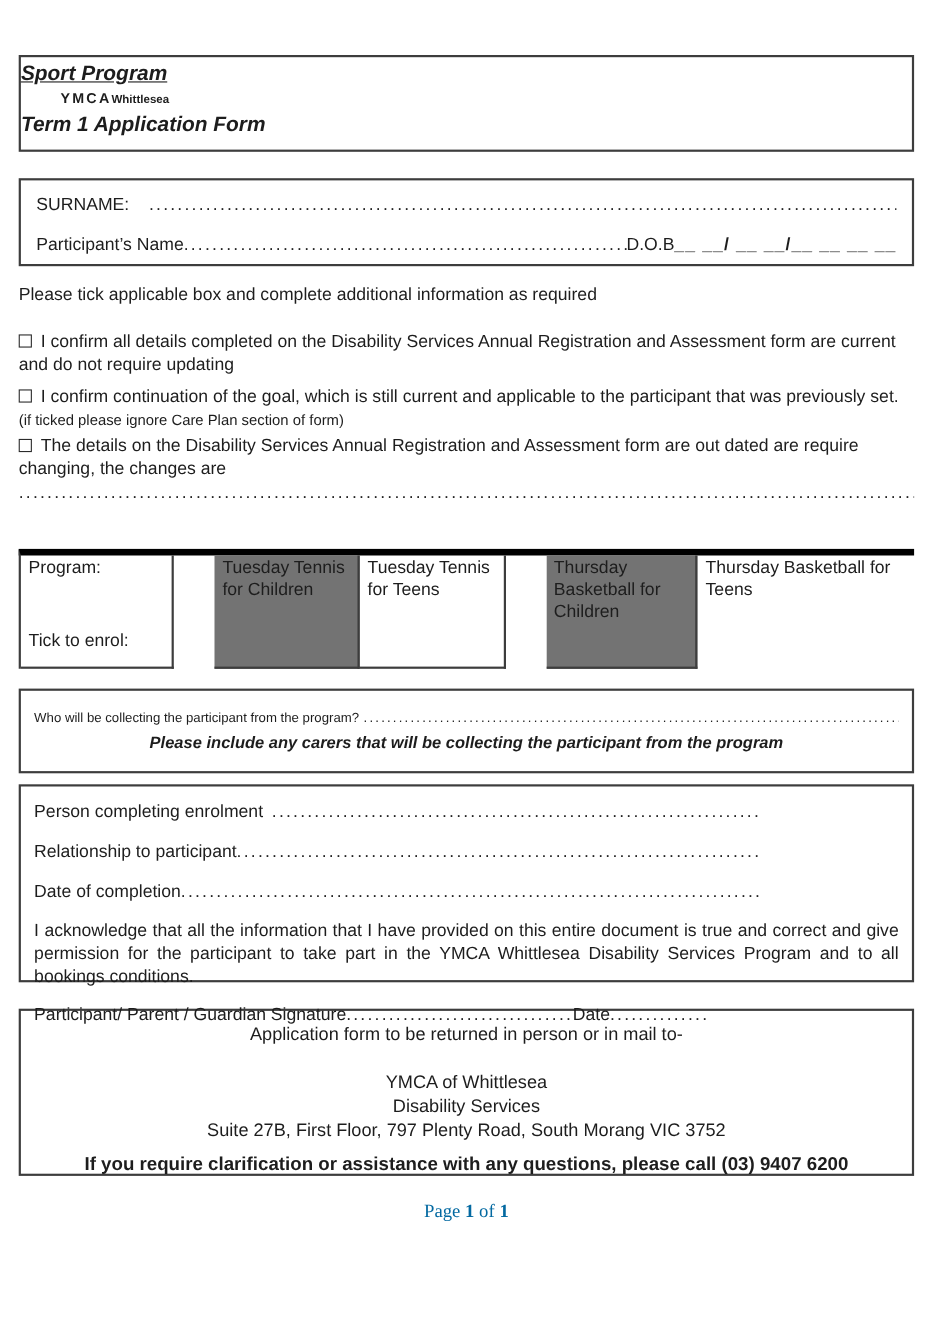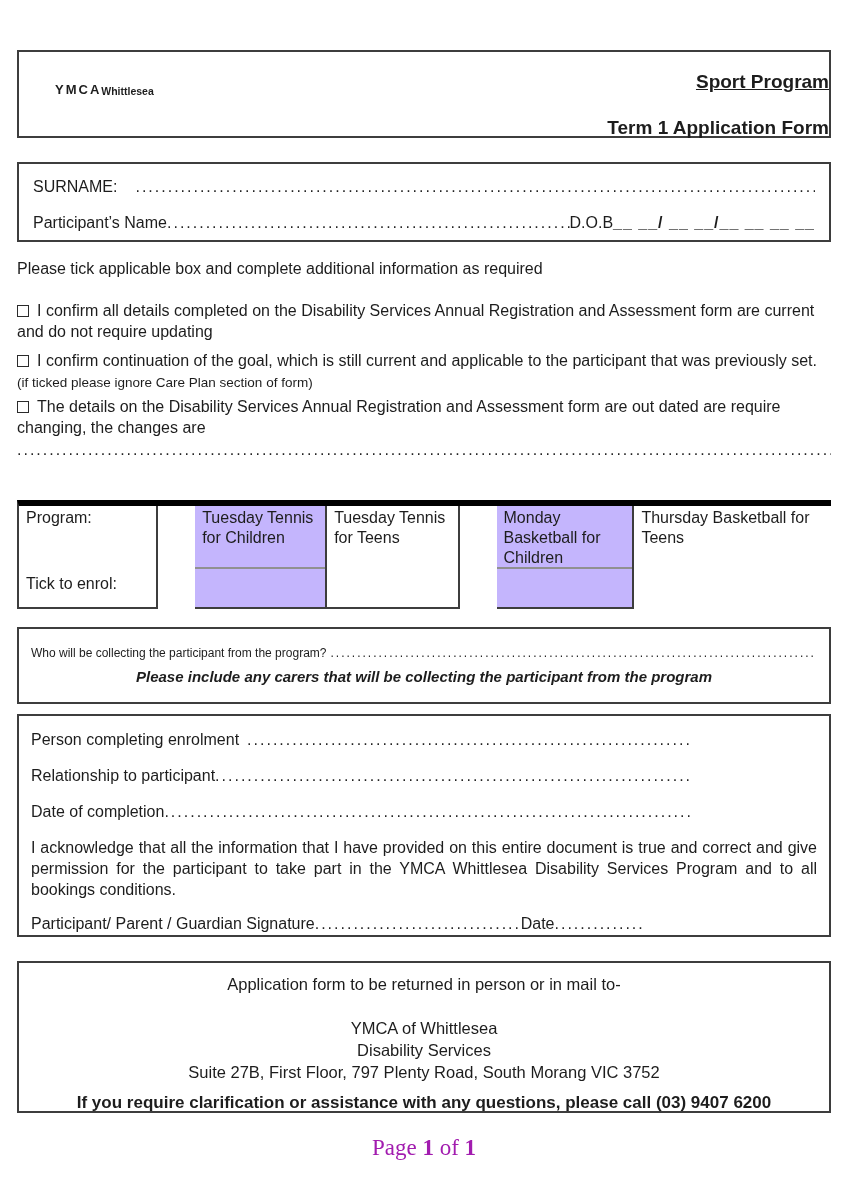--- a/index.html
+++ b/index.html
@@ -17,21 +17,21 @@
   }
   .content { margin: 0 17px; width: 814px; }
   .box { border: 2px solid #3d3d3d; }
 
   
   #header-box { margin-top: 50px; height: 88px; position: relative; }
   .logo { position: absolute; left: 36px; top: 1px; width: 96px;
           display: flex; align-items: flex-end; }
   .logo-org { font-size: 13px; font-weight: bold; letter-spacing: 2px; margin-top: 1px; }
   .logo-loc { font-size: 10.5px; font-weight: bold; margin-top: 4px; }
-  .titles { text-align: right; padding-top: 19px; }
+  .titles { text-align: left; padding-top: 5px; font-style: italic; }
   .doc-title { font-size: 19px; font-weight: bold; text-decoration: underline; }
   .doc-subtitle { font-size: 19px; font-weight: bold; margin-top: 24px; }
 
   
   #name-box { margin-top: 24px; height: 80px; padding: 12px 14px 0 14px; }
   .lead-row { display: flex; align-items: baseline; font-size: 16px; line-height: 21px; }
   .lead-row .lbl { white-space: nowrap; }
   .dots { flex: 1 1 auto; overflow: hidden; white-space: nowrap;
           letter-spacing: 2px; color: #222; }
   #surname-row .lbl { margin-right: 18px; }
@@ -49,59 +49,59 @@
   .small-note { font-size: 13.5px; }
   #changes-line { margin-top: 3px; height: 21px; overflow: hidden;
                   white-space: nowrap; letter-spacing: 2px; font-size: 16px; }
 
   
   #program-table { margin-top: 38px; display: flex; height: 109px;
                    border-top: 6px solid #000000; border-left: 2px solid #3d3d3d;
                    font-size: 16px; line-height: 20px; }
   .pt-col { border-right: 2px solid #3d3d3d; border-bottom: 2px solid #3d3d3d; }
   .pt-col.plain { padding: 2px 7px; }
-  .pt-col.shaded { background: #c4b5fd; display: flex; flex-direction: column; margin-left: 37px; }
+  .pt-col.shaded { background: #737373; display: flex; flex-direction: row; margin-left: 37px; }
   .pt-col .cell-top { height: 61px; padding: 2px 7px; }
   .pt-col .cell-bottom { flex: 1 1 auto; border-top: 2px solid #909090; }
   #pt-col-labels { width: 161px; position: relative; padding: 2px 7px; }
   #pt-col-labels .tick-label { position: absolute; top: 68px; left: 7px; }
   #pt-col-1 { width: 155px; }
   #pt-col-2 { width: 153px; }
   #pt-col-3 { width: 162px; }
   #pt-col-4 { flex: 1 1 auto; border-right: none; border-bottom: none; }
 
   
   #collect-box { margin-top: 18px; height: 77px; padding: 14px 12px 0 12px; }
   #collect-row { display: flex; align-items: baseline; font-size: 12px; line-height: 21px; }
   #collect-row .lbl { white-space: nowrap; margin-right: 4px; }
   .collect-note { text-align: center; font-size: 15px; font-weight: bold;
                   font-style: italic; margin-top: 4px; }
 
   
-  #enrol-box { margin-top: 10px; height: 223px; padding: 13px 12px 0 12px; }
+  #enrol-box { margin-top: 10px; height: 180px; padding: 13px 12px 0 12px; }
   .field-row { display: flex; align-items: baseline; width: 84%;
                font-size: 16px; line-height: 21px; margin-bottom: 15px; }
   .field-row .lbl { white-space: nowrap; }
   #field-person .lbl { margin-right: 8px; }
   .ack { font-size: 16px; line-height: 21px; text-align: justify; margin-top: 5px; }
   #sig-row { display: flex; align-items: baseline; width: 78%;
              font-size: 16px; line-height: 21px; margin-top: 13px; }
   #sig-row .lbl { white-space: nowrap; }
   #sig-row .dots.sig { flex: 2.3 1 0; }
   #sig-row .dots.sigdate { flex: 1 1 0; max-width: 125px; }
 
   
   #return-box { margin-top: 24px; height: 152px; text-align: center;
                 padding-top: 10px; font-size: 16.5px; line-height: 22px; }
   .blank-line { height: 22px; }
   .return-phone { font-weight: bold; font-size: 17px; margin-top: 9px; }
 
   
   #page-num { margin-top: 22px; text-align: center;
-              font-family: "Liberation Serif", serif; font-size: 23px; color: #a21caf; }
+              font-family: "Liberation Serif", serif; font-size: 17px; color: #0369a1; }
   #page-num .b { font-weight: bold; }
 </style>
 </head>
 <body>
 
 <div id="page">
   <div class="content">
 
     <div id="header-box" class="box">
       <div class="logo">
@@ -155,21 +155,21 @@
         <div class="tick-label">Tick to enrol:</div>
       </div>
       <div id="pt-col-1" class="pt-col shaded">
         <div class="cell-top">Tuesday Tennis for Children</div>
         <div class="cell-bottom"></div>
       </div>
       <div id="pt-col-2" class="pt-col plain">
         <div>Tuesday Tennis for Teens</div>
       </div>
       <div id="pt-col-3" class="pt-col shaded">
-        <div class="cell-top">Monday Basketball for Children</div>
+        <div class="cell-top">Thursday Basketball for Children</div>
         <div class="cell-bottom"></div>
       </div>
       <div id="pt-col-4" class="pt-col plain">
         <div>Thursday Basketball for Teens</div>
       </div>
     </div>
 
     <div id="collect-box" class="box">
       <div id="collect-row">
         <span class="lbl">Who will be collecting the participant from the program?</span>

